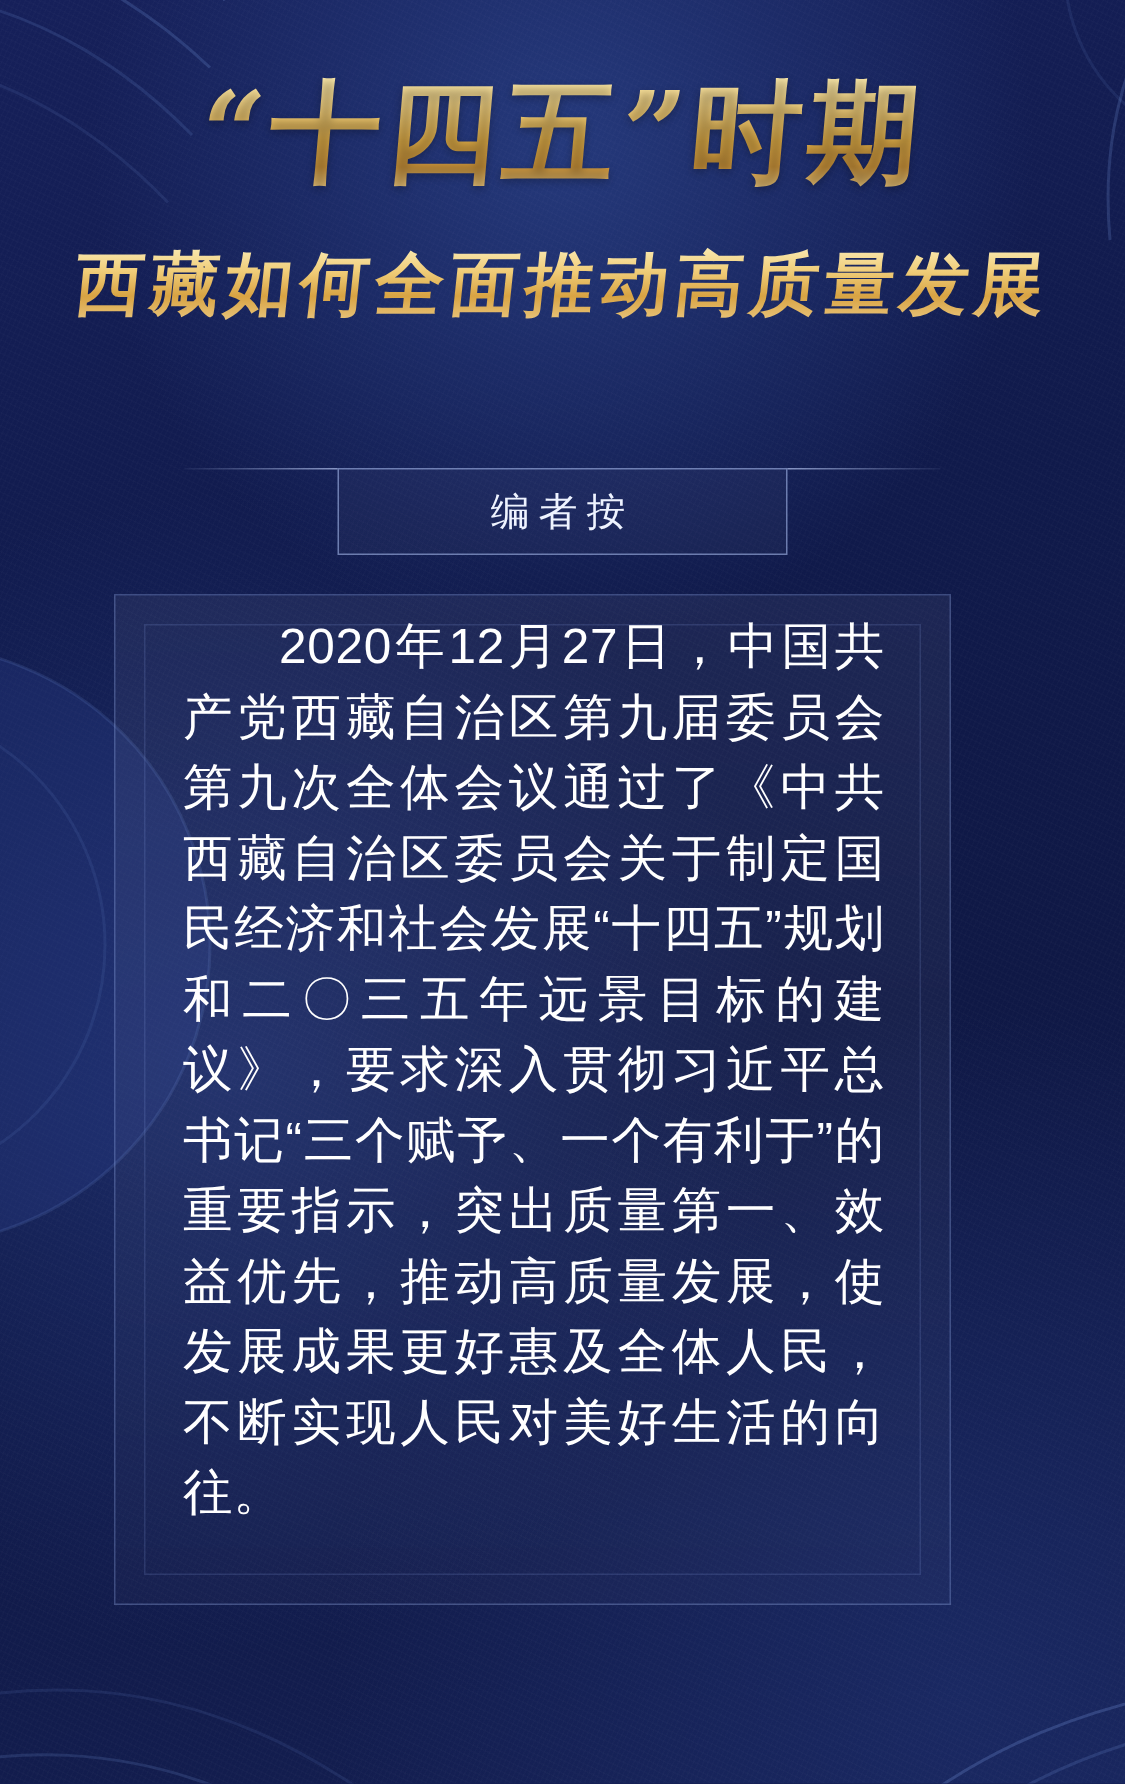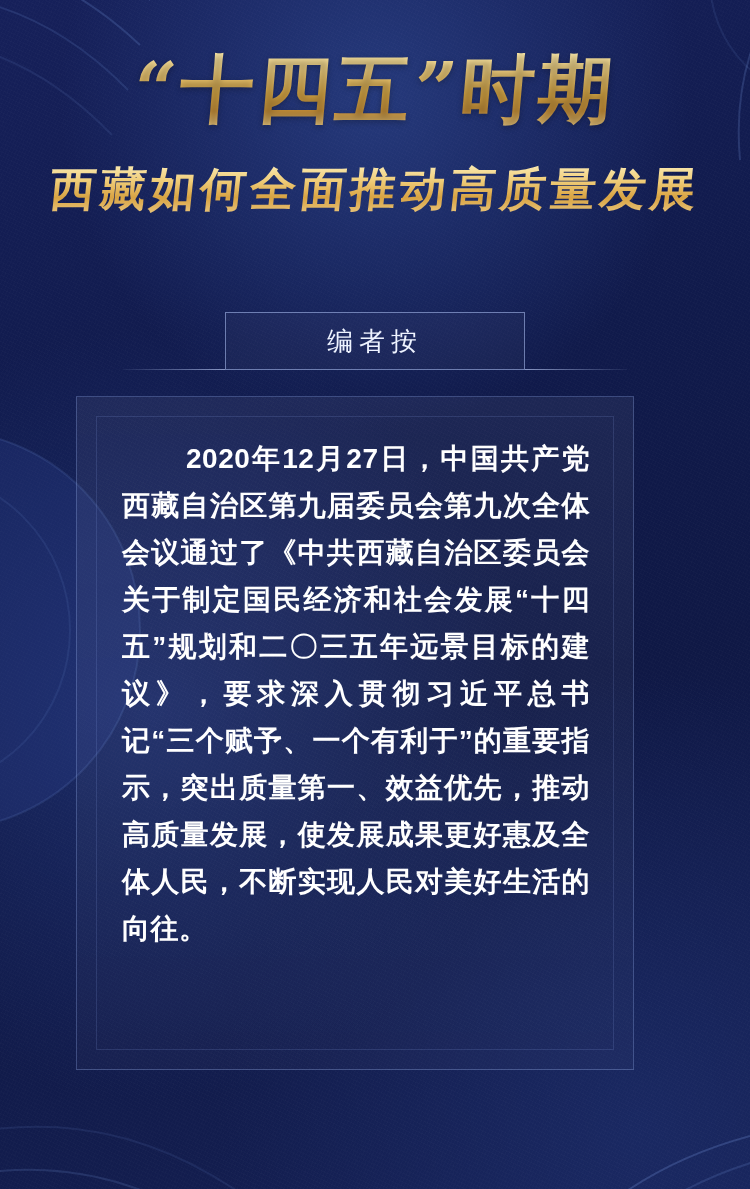--- a/index.html
+++ b/index.html
@@ -84,21 +84,21 @@
     transform: skewX(-6deg);
   }
 
   
   .label-row {
     position: absolute;
     top: 312px;
     left: 0;
     width: 750px;
     display: flex;
-    align-items: flex-end;
+    align-items: flex-start;
     justify-content: center;
   }
   .label-line {
     width: 102px;
     height: 1px;
     background: linear-gradient(90deg, rgba(196,212,255,0.05), rgba(196,212,255,0.65));
   }
   .label-line.right {
     background: linear-gradient(90deg, rgba(196,212,255,0.65), rgba(196,212,255,0.05));
   }
@@ -128,26 +128,26 @@
   .panel-inner {
     position: absolute;
     top: 416px;
     left: 96px;
     width: 516px;
     height: 632px;
     border: 1px solid rgba(150,175,240,0.16);
   }
   .body-text {
     position: absolute;
-    top: 435px;
+    top: 407px;
     left: 122px;
     width: 468px;
     color: #ffffff;
-    font-size: 28px;
-    font-weight: bold;
+    font-size: 33px;
+    font-weight: normal;
     line-height: 47px;
     letter-spacing: 0.5px;
     text-indent: 64px;
     text-align: justify;
     text-justify: inter-ideograph;
     font-family: "Liberation Sans", "DejaVu Sans", sans-serif;
   }
 </style>
 </head>
 <body>

